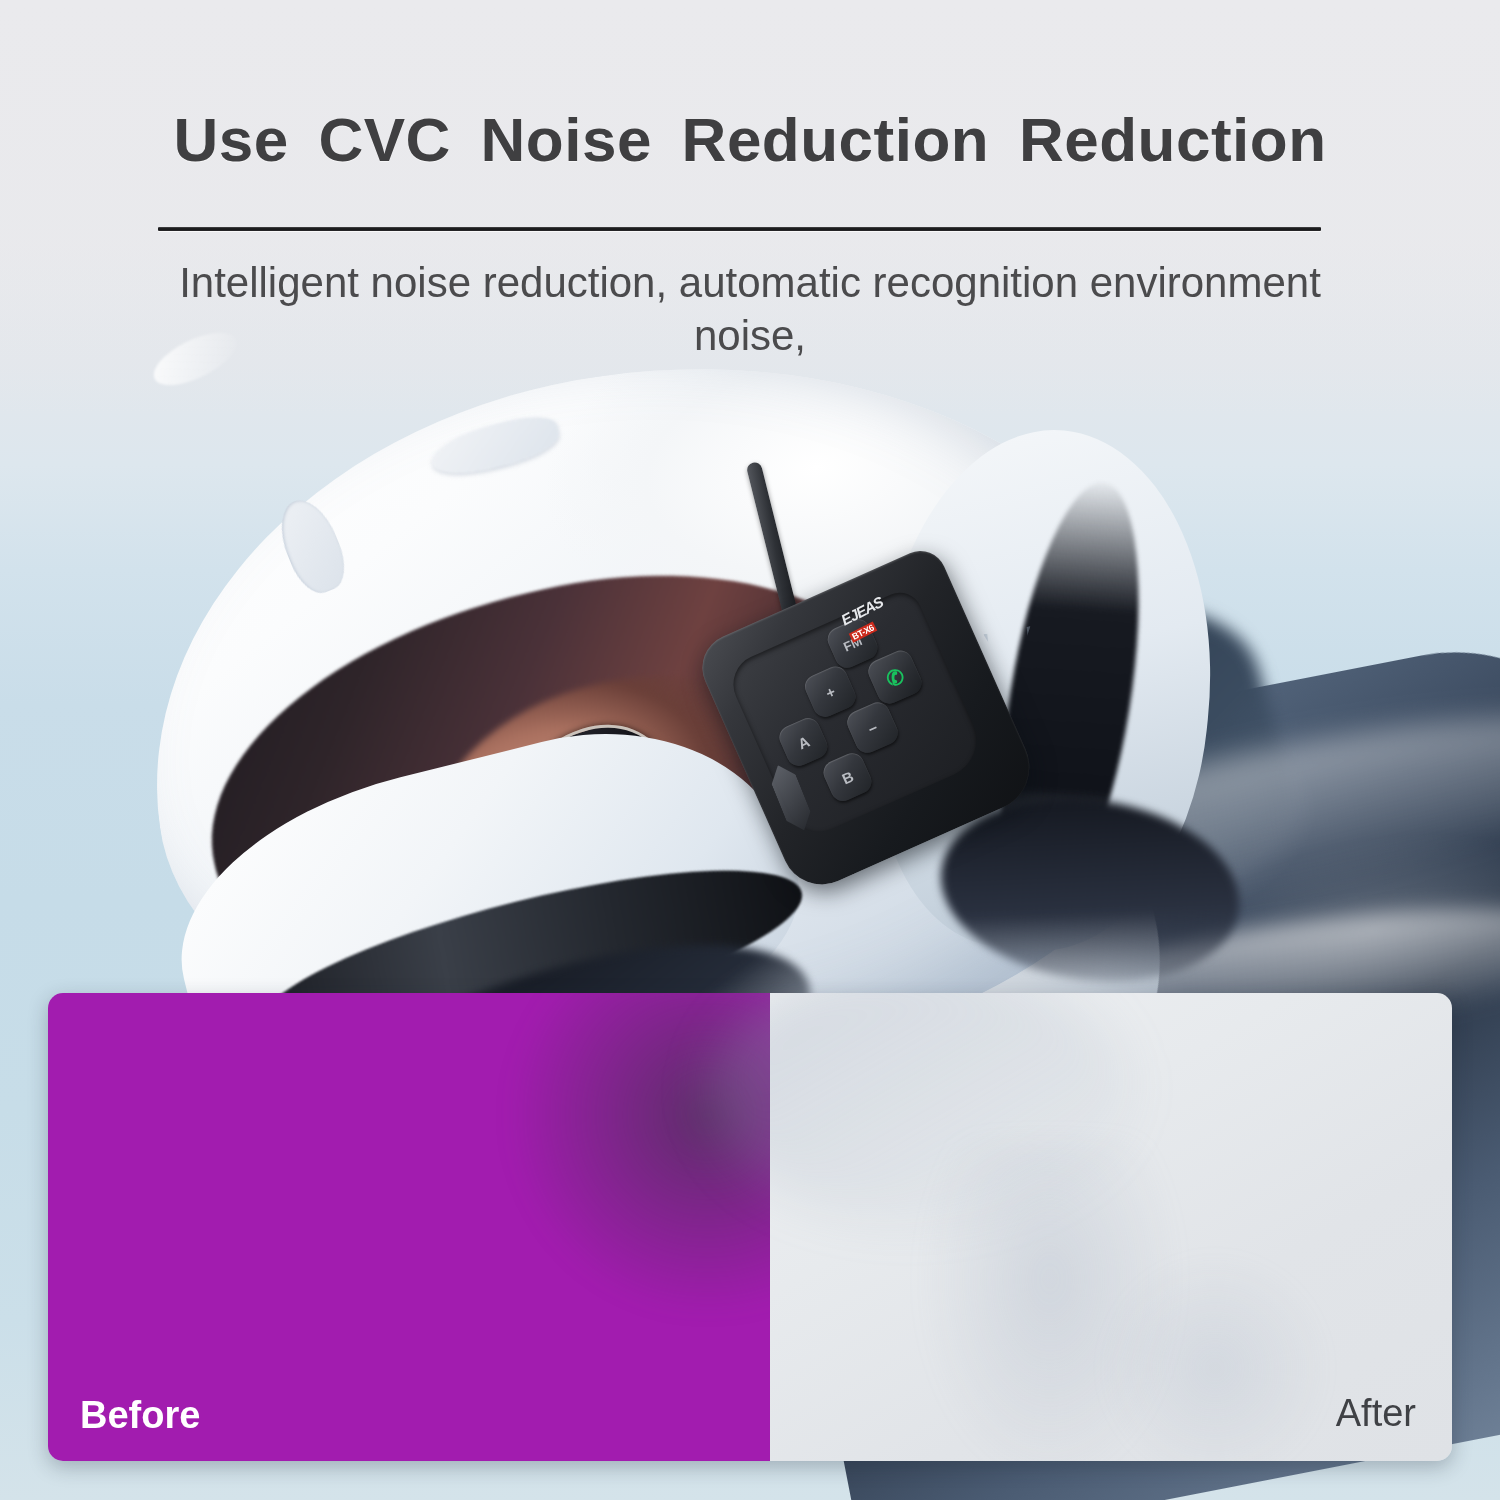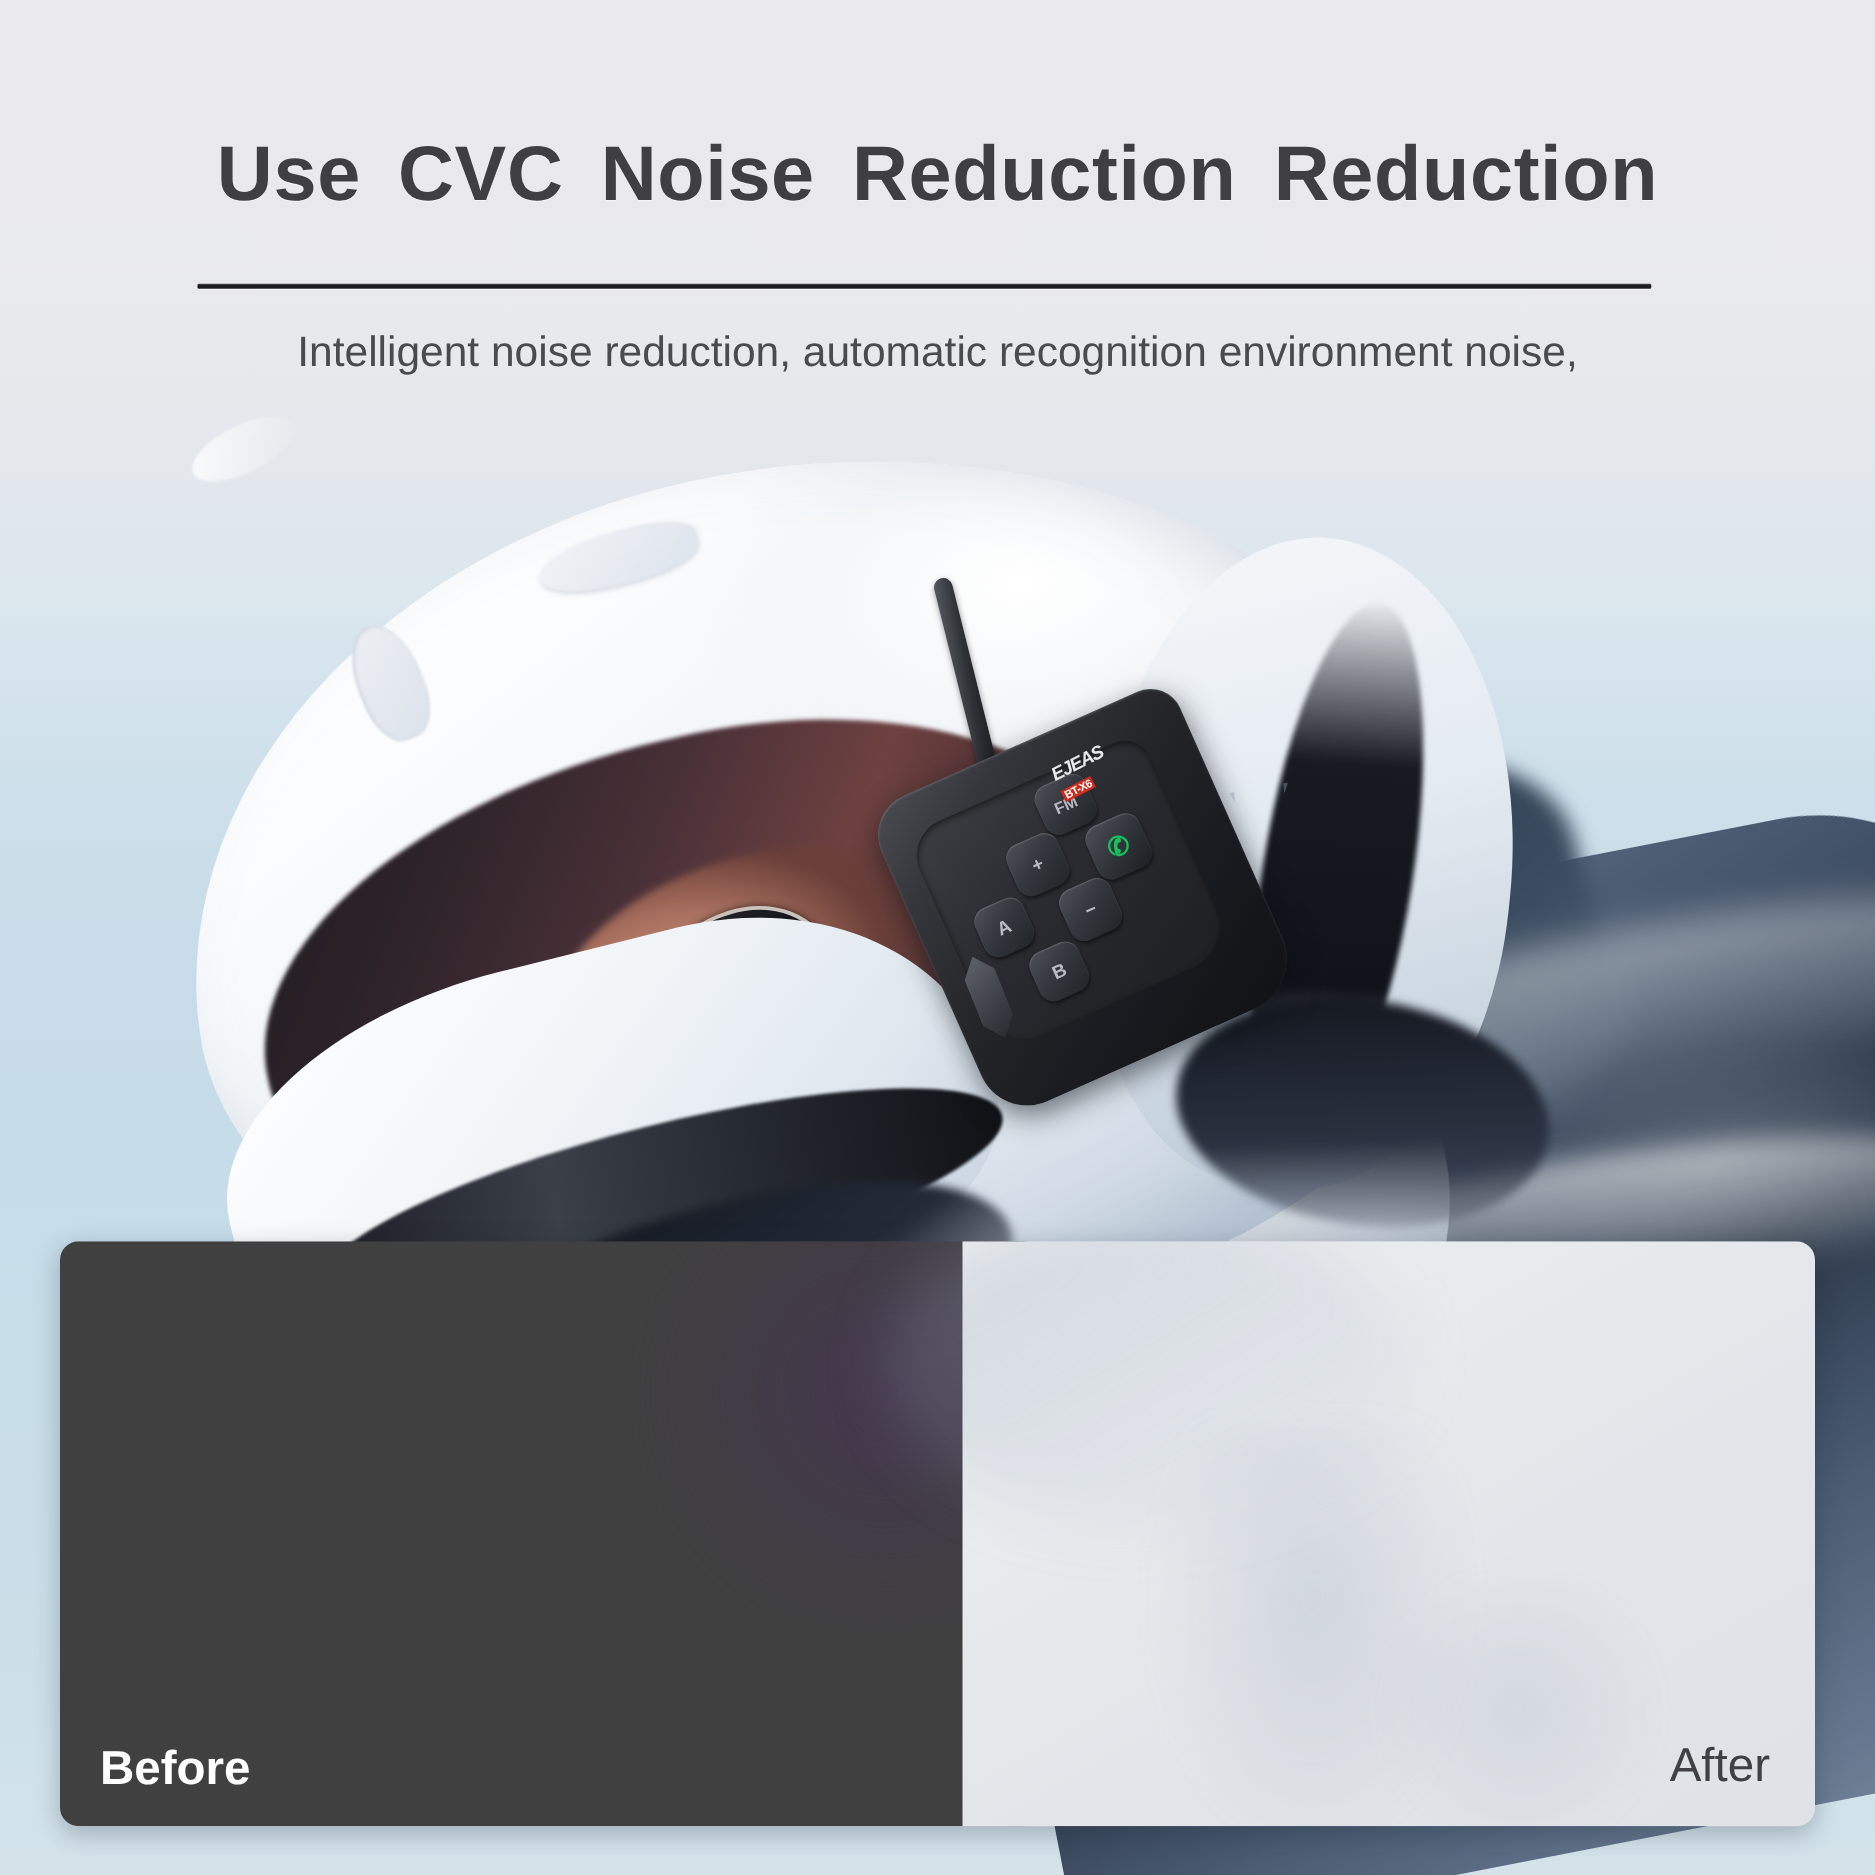--- a/index.html
+++ b/index.html
@@ -33,21 +33,21 @@
     text-shadow:0 1px 0 rgba(255,255,255,.55);
   }
   .divider{
     position:absolute;left:158px;top:227px;width:1163px;height:4px;
     background:linear-gradient(180deg,#4a4a4c 0%,#141416 45%,#2a2a2c 100%);
     border-radius:1px;
     box-shadow:0 1px 0 rgba(255,255,255,.7);
   }
   .subtitle{
     position:absolute;left:150px;top:256px;width:1200px;text-align:center;
-    font-size:34px;line-height:53px;color:#4b4b4d;font-weight:400;
+    font-size:42px;line-height:53px;color:#4b4b4d;font-weight:400;
   }
 
   
   .photo{position:absolute;left:0;top:330px;width:1500px;height:1170px;overflow:hidden;}
 
   .jacket{
     position:absolute;left:780px;top:370px;width:900px;height:780px;
     background:
       radial-gradient(ellipse 420px 190px at 330px 120px, rgba(255,255,255,.30) 0%, rgba(255,255,255,0) 62%),
       radial-gradient(ellipse 330px 150px at 620px 260px, rgba(255,255,255,.22) 0%, rgba(255,255,255,0) 60%),
@@ -255,21 +255,21 @@
     opacity:.7;
   }
 
   
   .panels{
     position:absolute;left:48px;top:993px;width:1404px;height:468px;
     border-radius:15px;overflow:hidden;
     box-shadow:0 6px 20px rgba(30,40,55,.28);
   }
   .panel{position:absolute;top:0;height:468px;}
-  .panel-before{left:0;width:772px;background:#404040;}
+  .panel-before{left:0;width:772px;background:#a21caf;}
   .panel-after{
     left:722px;width:682px;
     background:linear-gradient(150deg,#eef0f2 0%,#e7eaed 35%,#e1e4e8 65%,#dfe2e6 100%);
   }
   .after-shade1{
     position:absolute;left:-60px;top:-30px;width:420px;height:260px;
     background:linear-gradient(150deg,rgba(150,165,185,.32),rgba(150,165,185,0));
     border-radius:50%;filter:blur(24px);
   }
   .after-shade2{

